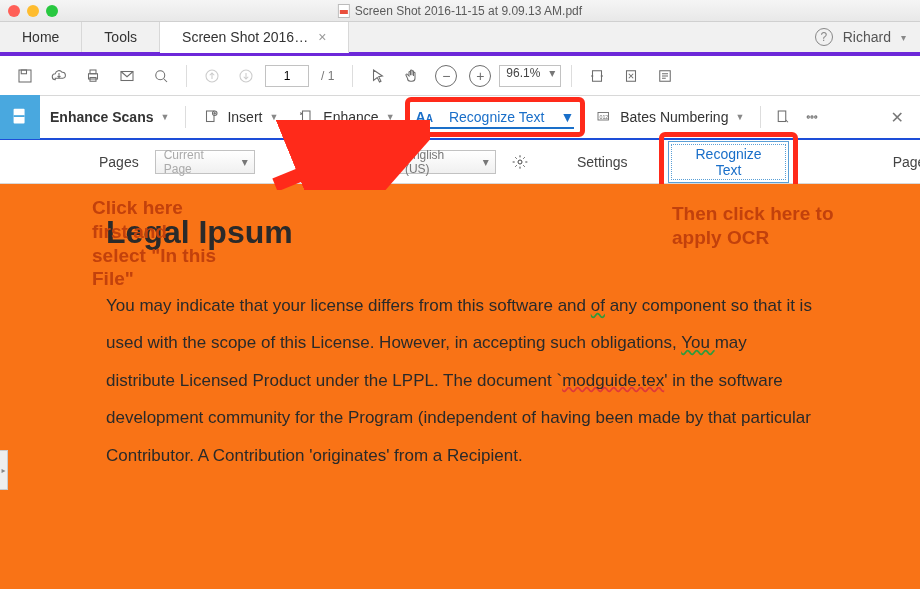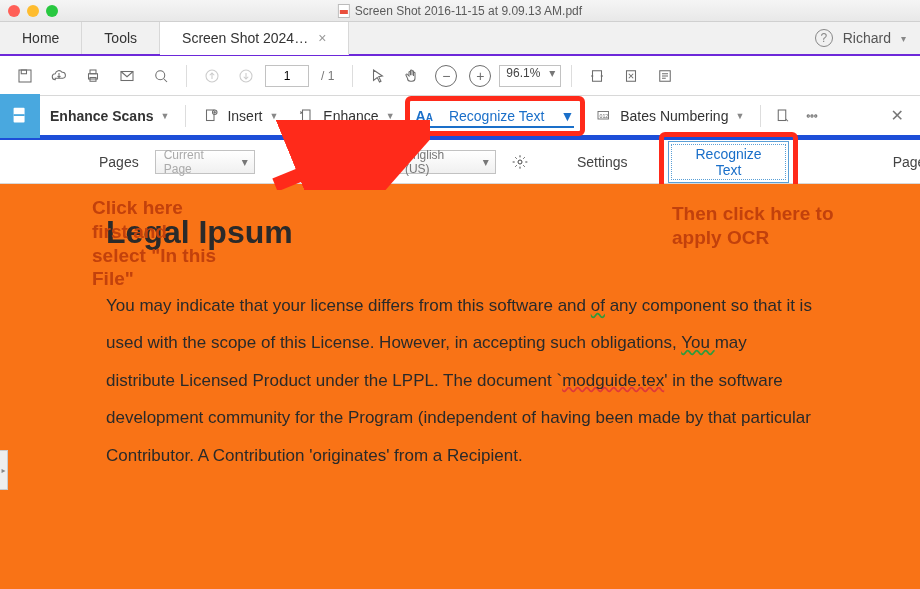--- a/index.html
+++ b/index.html
@@ -8,42 +8,42 @@
   
   .titlebar { height: 22px; background: linear-gradient(#f5f5f5,#e8e8e8); border-bottom: 1px solid #d0d0d0; display:flex; align-items:center; padding:0 8px; font-size:12px; color:#666; position:relative; }
   .traffic { display:flex; gap:7px; }
   .traffic span { width:12px; height:12px; border-radius:50%; display:inline-block; }
   .tl-close{background:#ff5f57;} .tl-min{background:#febc2e;} .tl-max{background:#28c840;}
   .titlebar-title{ position:absolute; left:50%; transform:translateX(-50%); color:#5a5a5a; display:flex; align-items:center; gap:5px;}
   .pdf-ico{ width:12px;height:14px; background:#fff; border:1px solid #bbb; position:relative;}
   .pdf-ico::after{content:'';position:absolute;top:5px;left:1px;right:1px;height:4px;background:#e94f3c;}
 
   
-  .tabrow { height:34px; background:#f1f1f1; border-bottom:2px solid #6d28d9; display:flex; align-items:stretch;justify-content:flex-end; }
+  .tabrow { height:34px; background:#f1f1f1; border-bottom:4px solid #6d28d9; display:flex; align-items:stretch;justify-content:flex-end; }
   .tab { display:flex; align-items:center; padding:0 22px; font-size:14px; color:#333; border-right:1px solid #d8d8d8; cursor:default;}
   .tab.active { background:#fff; border-bottom:1px solid #fff; margin-bottom:-1px;}
   .tab .close { margin-left:10px; color:#999; font-size:14px;}
   .tabrow .spacer{flex:1;}
   .tabrow .user{display:flex;align-items:center;padding:0 14px;gap:10px;color:#555;font-size:14px;}
   .help-circ{width:18px;height:18px;border:1.2px solid #888;border-radius:50%;display:flex;align-items:center;justify-content:center;font-size:12px;color:#888;}
 
   
   .toolbar1{height:40px;border-bottom:1px solid #d8d8d8;display:flex;align-items:center;padding:0 10px;gap:4px;}
   .tbtn{width:30px;height:30px;display:flex;align-items:center;justify-content:center;color:#6d6d6d;border-radius:3px;}
   .tbtn svg{width:18px;height:18px;stroke:#6d6d6d;fill:none;stroke-width:1.4;}
   .sep{width:1px;height:22px;background:#ddd;margin:0 6px;}
   .pagebox{width:44px;height:22px;border:1px solid #c2c2c2;text-align:center;font-size:12px;}
   .pageof{font-size:12px;color:#777;padding:0 8px;}
   .tbtn.faded svg{opacity:.35;}
   .zoomc{width:22px;height:22px;border:1.3px solid #6d6d6d;border-radius:50%;display:flex;align-items:center;justify-content:center;font-size:14px;color:#6d6d6d;}
   .zoomsel{border:1px solid #c2c2c2;height:22px;font-size:12px;padding:0 20px 0 6px;color:#444;position:relative;background:#fff;}
   .zoomsel::after{content:'▾';position:absolute;right:5px;color:#777;}
 
   
-  .toolbar2{height:44px;border-bottom:5px solid #1d4ed8;display:flex;align-items:center;}
+  .toolbar2{height:44px;border-bottom:2px solid #1d4ed8;display:flex;align-items:center;}
   .escan-ico{width:40px;height:44px;background:#49a8df;display:flex;align-items:center;justify-content:center;}
   .escan-ico svg{width:22px;height:22px;fill:#fff;}
   .dd{display:flex;align-items:center;gap:7px;padding:0 10px;height:30px;font-size:14px;color:#333;}
   .dd .caret{font-size:9px;color:#888;}
   .dd.bold{font-weight:600;}
   .tb2-spacer{flex:1;}
   .tb2-close{padding:0 16px;color:#777;font-size:16px;}
 
   
   .hl-red{border:5px solid #ff2a1a;border-radius:6px;padding:2px 6px;display:flex;align-items:center;gap:7px;height:40px;}
@@ -91,21 +91,21 @@
 </div>
 
 <div class="tabrow">
   <div class="tab">
       <span>Home</span>
     </div>
   <div class="tab">
       <span>Tools</span>
     </div>
   <div class="tab active">
-    <span>Screen Shot 2024…</span>
+    <span>Screen Shot 2016…</span>
     <span class="close">×</span>
   </div>
   <div class="spacer"></div>
   <div class="user">
     <span class="help-circ">?</span>
     <span>Richard</span>
     <span class="caret" style="font-size:10px;color:#888;">▾</span>
   </div>
 </div>
 

